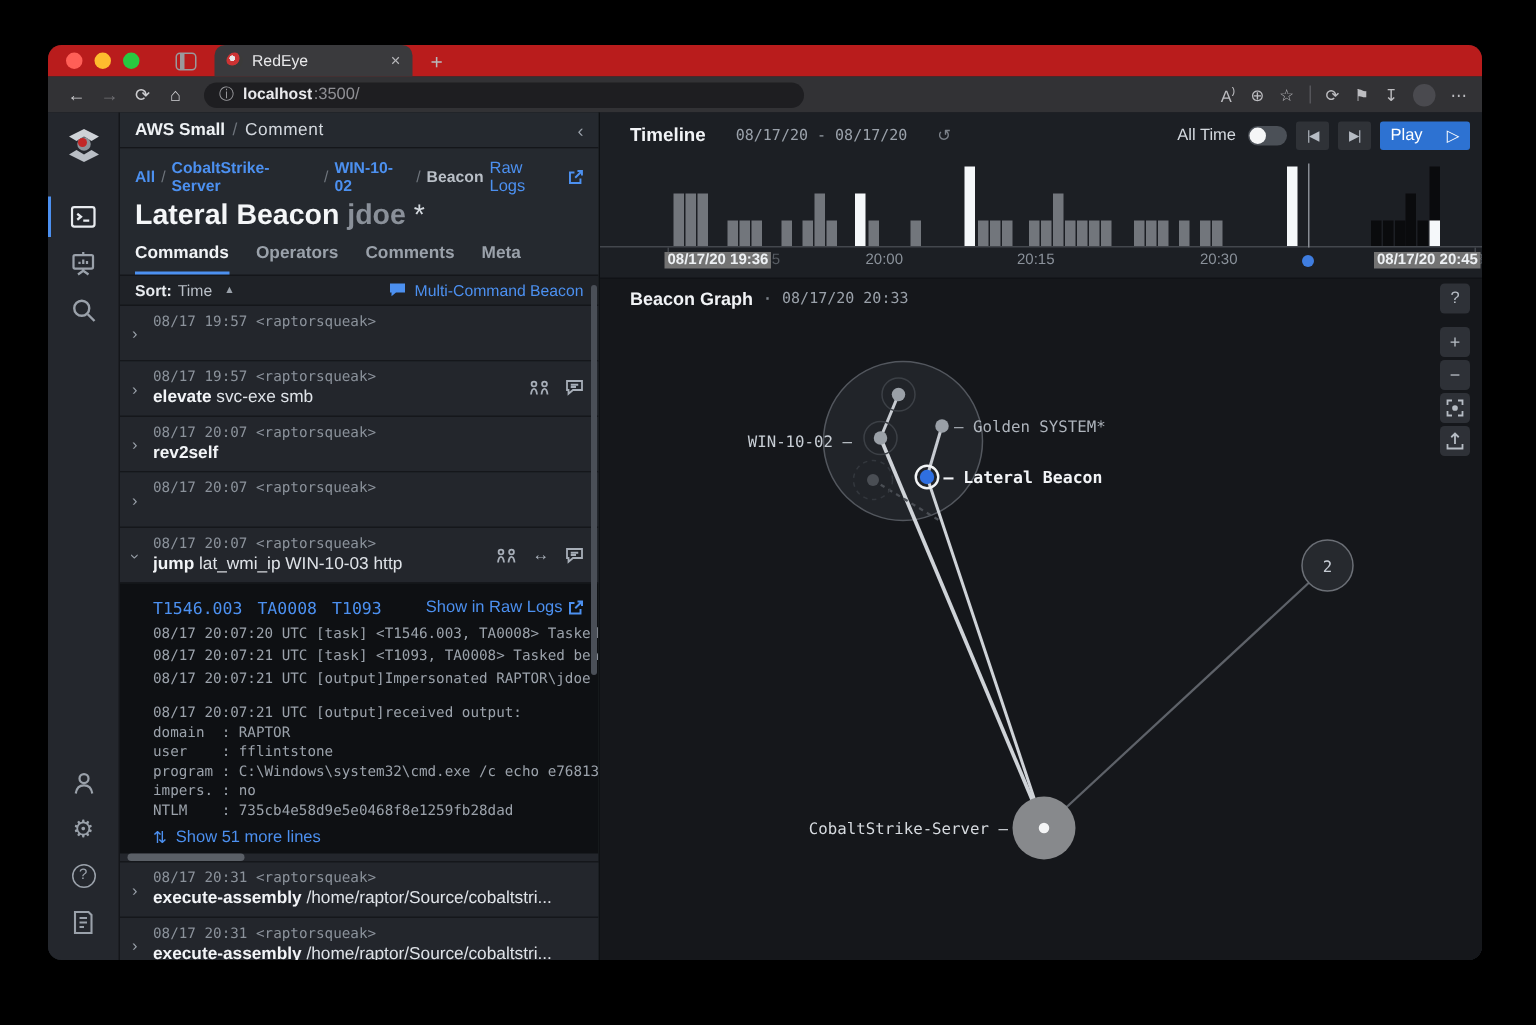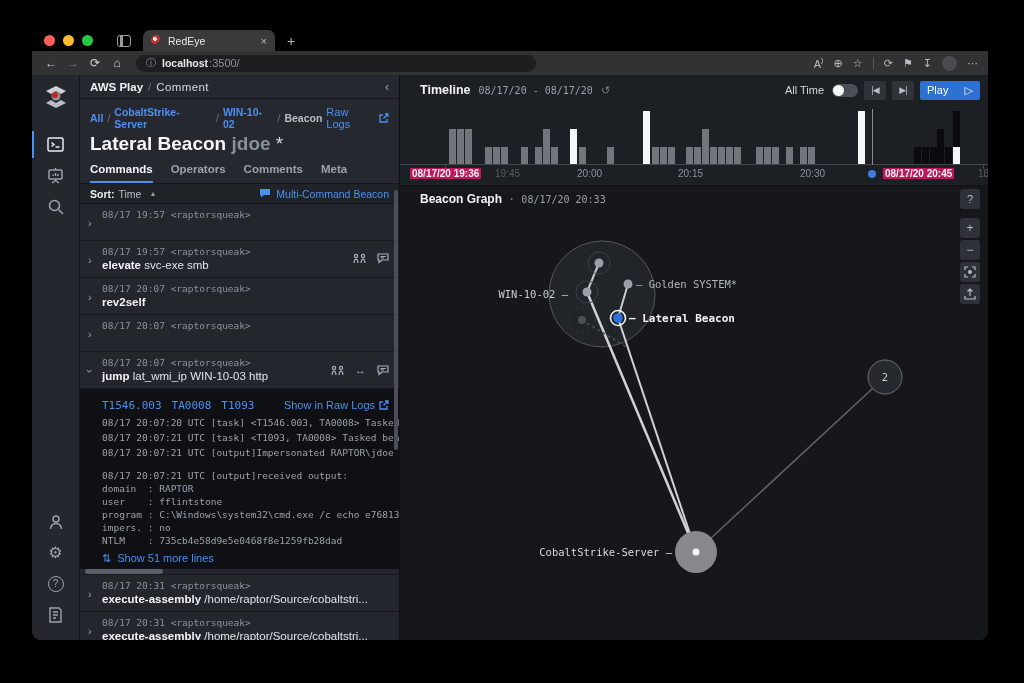--- a/index.html
+++ b/index.html
@@ -3,21 +3,21 @@
 <meta charset="utf-8">
 <style>
   *{margin:0;padding:0;box-sizing:border-box;}
   html,body{width:1024px;height:683px;background:#000;overflow:hidden;
     font-family:"Liberation Sans",sans-serif;-webkit-font-smoothing:antialiased;}
   .mono{font-family:"DejaVu Sans Mono",monospace;}
   .screen{position:relative;width:1024px;height:683px;background:#000;}
   .window{position:absolute;left:32px;top:30px;width:956px;height:610px;
     border-radius:9px;overflow:hidden;background:#1b1e23;}
   
-  .tabstrip{height:21px;background:#000000;display:flex;align-items:center;}
+  .tabstrip{height:21px;background:#b91c1c;display:flex;align-items:center;}
   .lights{display:flex;gap:8px;padding:0 10px 0 12px;}
   .light{width:11px;height:11px;border-radius:50%;}
   .tgl-ico{width:14px;height:12px;border:1.5px solid #9a9a9d;border-radius:3px;margin:0 12px 0 14px;position:relative;}
   .tgl-ico:before{content:"";position:absolute;left:2px;top:0;bottom:0;width:3px;background:#9a9a9d;}
   .tab{height:21px;width:132px;background:#3a3a3d;border-radius:7px 7px 0 0;display:flex;align-items:center;
     padding:0 8px;gap:6px;color:#e8e8ea;font-size:10.5px;margin-top:0px;}
   .tab .x{margin-left:auto;color:#b9b9bc;font-size:11px;}
   .fav{width:11px;height:11px;border-radius:50%;background:radial-gradient(circle at 35% 35%,#e8e8e8 0 18%,#c33 20% 45%,#3a3a3a 50%);}
   .newtab{color:#b9b9bc;font-size:14px;margin-left:12px;}
   .toolbar{height:24px;background:#323235;display:flex;align-items:center;padding:0 10px;gap:4px;}
@@ -83,39 +83,39 @@
   .logln{font-size:9.5px;color:#9ba2ab;line-height:15px;white-space:pre;}
   .outblock{margin-top:9px;}
   .outln{font-size:9.5px;color:#9ba2ab;line-height:13px;white-space:pre;}
   .more{display:flex;align-items:center;gap:6px;color:#4c90f0;font-size:11px;height:18px;margin-top:2px;}
   .hsb{height:5px;background:#23262c;margin:2px -6px 0 -22px;position:relative;}
   .hsb .thumb{position:absolute;left:5px;top:0;height:5px;width:78px;background:#5a5f66;border-radius:3px;}
   .vsb{position:absolute;right:1px;top:115px;width:4px;height:260px;background:#4a4f57;border-radius:2px;z-index:5;}
   
   .right{flex:1;display:flex;flex-direction:column;background:#1c1f24;position:relative;}
   .tl{height:112px;position:relative;border-bottom:1px solid #101216;}
-  .thead{height:30px;display:flex;align-items:center;padding:0 8px 0 20px;gap:8px;}
+  .thead{height:30px;display:flex;align-items:center;padding:0 8px 0 20px;gap:20px;}
   .thead b{color:#f1f3f6;font-size:12.5px;}
   .thead .rng{color:#9aa1aa;font-size:10px;}
   .thead .loop{color:#7c828a;font-size:11px;}
   .tctl{margin-left:auto;display:flex;align-items:center;gap:6px;}
   .alltime{color:#d4d9df;font-size:11px;margin-right:2px;}
   .switch{width:26px;height:13px;background:#4b5057;border-radius:7px;position:relative;}
   .switch .knob{position:absolute;left:1px;top:1px;width:11px;height:11px;border-radius:50%;background:#f5f6f7;}
   .sbtn{width:22px;height:19px;background:#2f3237;border-radius:2px;color:#b6bcc4;font-size:9px;
     display:flex;align-items:center;justify-content:center;letter-spacing:-1px;}
   .playbtn{width:60px;height:19px;background:#2d72d2;border-radius:2px;color:#fff;font-size:11px;
     display:flex;align-items:center;padding:0 7px;justify-content:space-between;}
   .chart{position:absolute;left:0;top:34px;width:588px;height:56px;border-bottom:1px solid #43474d;}
   .chart .bar{position:absolute;bottom:0;width:7px;}
   .scrub{position:absolute;top:0;bottom:-1px;left:472px;width:1px;background:#878c93;}
   .tick{position:absolute;width:1px;height:4px;background:#43474d;top:90px;}
   .axis{position:absolute;left:0;top:93px;width:588px;height:16px;font-size:10px;color:#8b929b;}
   .axis span{position:absolute;white-space:nowrap;}
-  .axis .bold{color:#eef1f4;font-weight:bold;background:#be185d;z-index:2;padding:0 2px;}
+  .axis .bold{color:#eef1f4;font-weight:bold;background:#737373;z-index:2;padding:0 2px;margin-left:33px;}
   .axis .faint{color:#565b62;z-index:1;}
   .bluedot{position:absolute;left:468px;top:95px;width:8px;height:8px;border-radius:50%;background:#3f7de0;z-index:3;}
   .graph{flex:1;background:#15171b;position:relative;}
   .ghead{height:26px;display:flex;align-items:center;gap:7px;padding:0 8px 0 20px;}
   .ghead b{color:#f1f3f6;font-size:12px;}
   .ghead .dot{color:#7c828a;}
   .ghead .gtime{color:#9aa1aa;font-size:10px;}
   .qbtn{margin-left:auto;width:20px;height:20px;background:#2e3137;border-radius:3px;color:#b6bcc4;
     font-size:11px;display:flex;align-items:center;justify-content:center;}
   .gtools{position:absolute;right:8px;top:32px;display:flex;flex-direction:column;gap:2px;z-index:4;}
@@ -212,21 +212,21 @@
       <div class="rail-item" style="margin-bottom:10px">
         <svg width="15" height="16" viewBox="0 0 15 16" fill="none" stroke="currentColor" stroke-width="1.4">
           <path d="M2 1h9l2 2v12H2z"></path>
               <path d="M5 5h5M5 8h5M5 11h3"></path>
         </svg>
       </div>
     </div>
 
     <div class="left">
       <div class="phead">
-        <b>AWS Play</b>
+        <b>AWS Small</b>
         <span class="sl">/</span>
         <span class="sec">Comment</span>
         <span class="chv">‹</span>
       </div>
       <div class="dochead">
         <div class="crumbs">
           <a href="#">All</a>
               <span class="sl">/</span>
           <a href="#">CobaltStrike-Server</a>
               <span class="sl">/</span>

